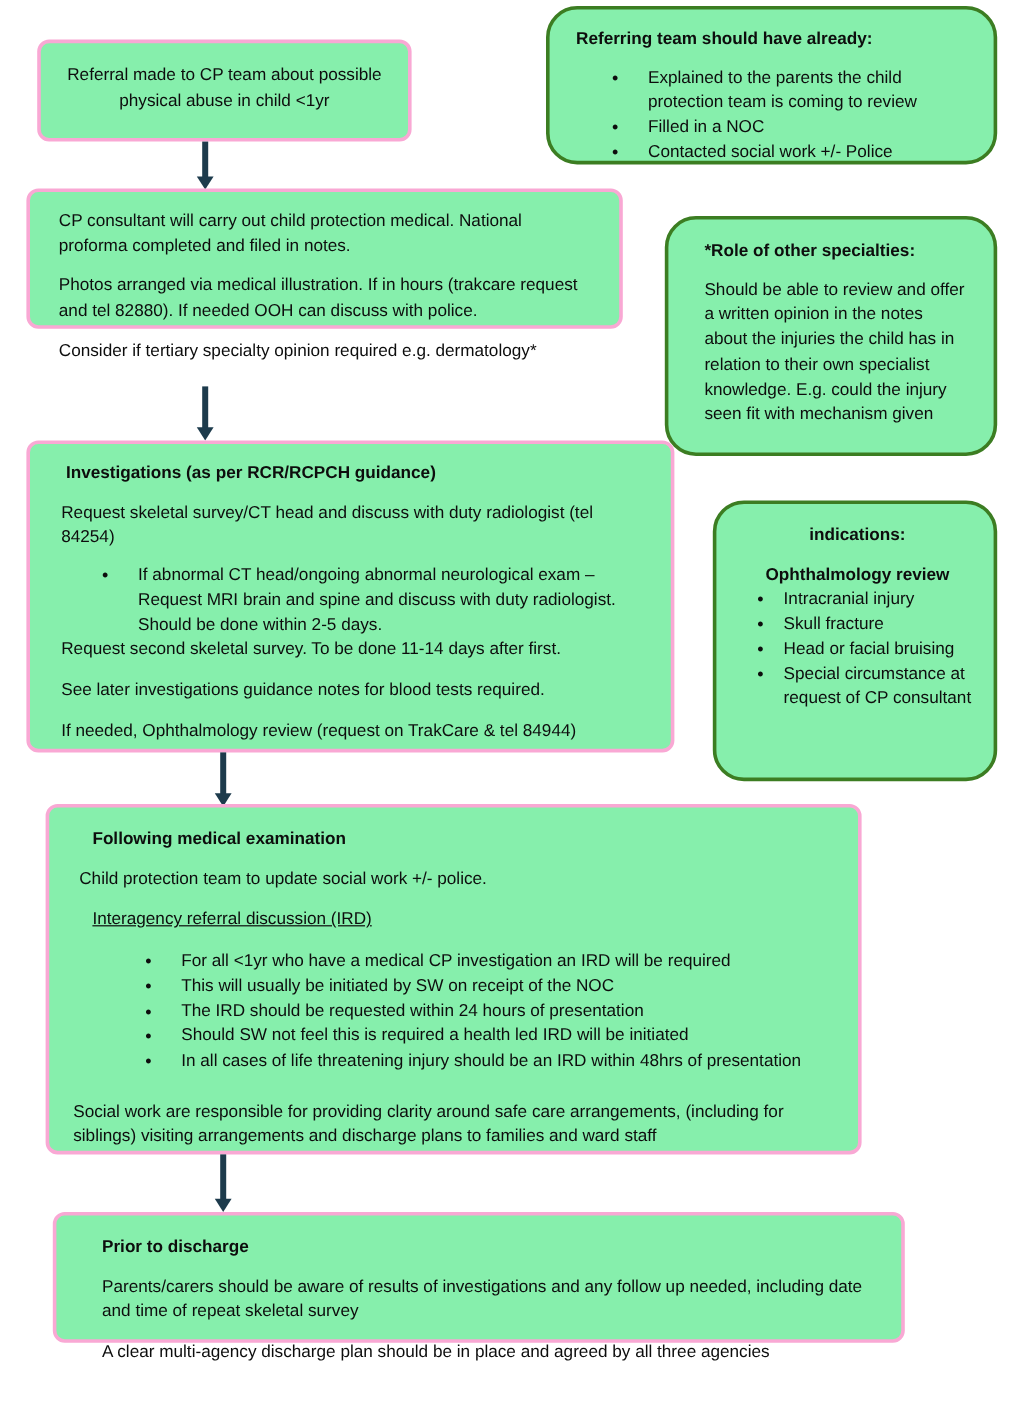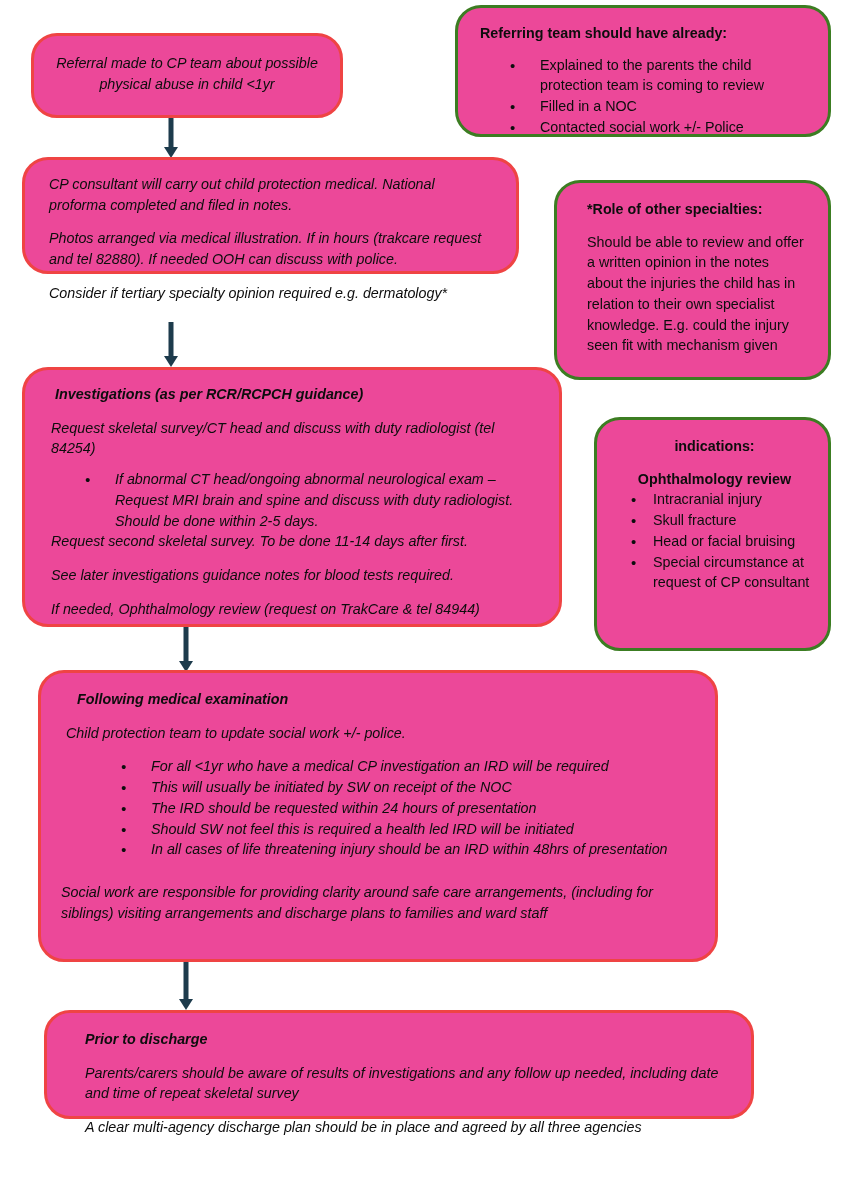--- a/index.html
+++ b/index.html
@@ -14,26 +14,25 @@
   #canvas {
     position: relative;
     width: 844px;
     height: 1177px;
     background: #ffffff;
     overflow: hidden;
   }
   .node {
     position: absolute;
     box-sizing: border-box;
-    background: #ec4899;
+    background: #86efac;
   }
   .blue-box {
-    border: 3px solid #ef4444;
-    border-radius: 26px;
-    font-style: italic;
+    border: 3px solid #f9a8d4;
+    border-radius: 10px;
   }
   .green-box {
     border: 3px solid #3C7D22;
     border-radius: 26px;
   }
   .inner {
     padding: 14px 20px;
   }
   .t {
     font-size: 14.3px;
@@ -169,20 +168,23 @@
         <li>Head or facial bruising</li>
         <li>Special circumstance at request of CP consultant</li>
       </ul>
     </div>
   </div>
 
   <div class="node blue-box" style="left:38px; top:670px; width:680px; height:292px;">
     <div class="inner" style="padding:16px 26px 14px 20px;">
       <p class="t bold" style="margin-left:16px;">Following medical examination</p>
       <p class="t" style="margin-left:5px;">Child protection team to update social work +/- police.</p>
+      <p class="t" style="margin-left:16px; margin-bottom:14px;">
+        <span class="uline">Interagency referral discussion (IRD)</span>
+      </p>
       <ul class="bl tight" style="padding-left:60px; margin-bottom:22px;">
         <li>For all &lt;1yr who have a medical CP investigation an IRD will be required</li>
         <li>This will usually be initiated by SW on receipt of the NOC</li>
         <li>The IRD should be requested within 24 hours of presentation</li>
         <li>Should SW not feel this is required a health led IRD will be initiated</li>
         <li>In all cases of life threatening injury should be an IRD within 48hrs of presentation</li>
       </ul>
       <p class="t" style="margin-bottom:0;">Social work are responsible for providing clarity around safe care arrangements, (including for siblings) visiting arrangements and discharge plans to families and ward staff</p>
     </div>
   </div>

